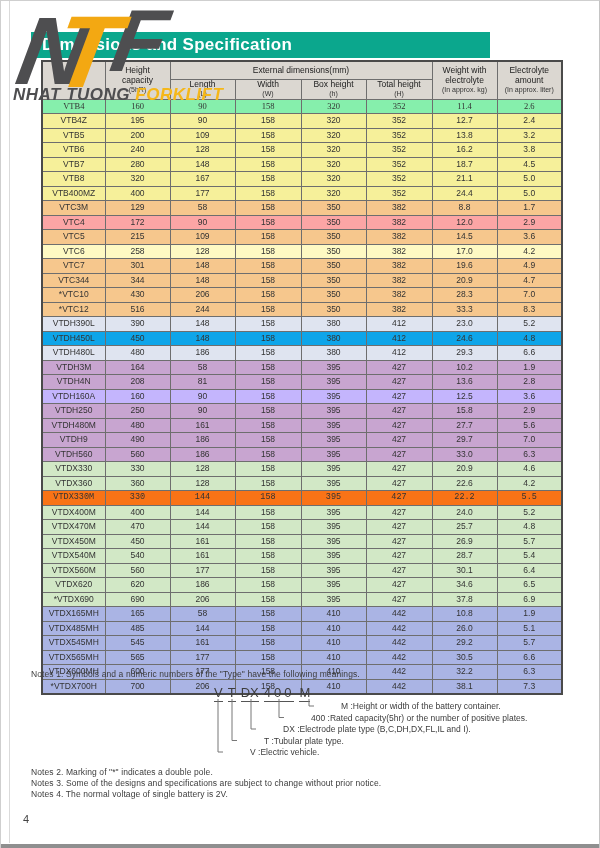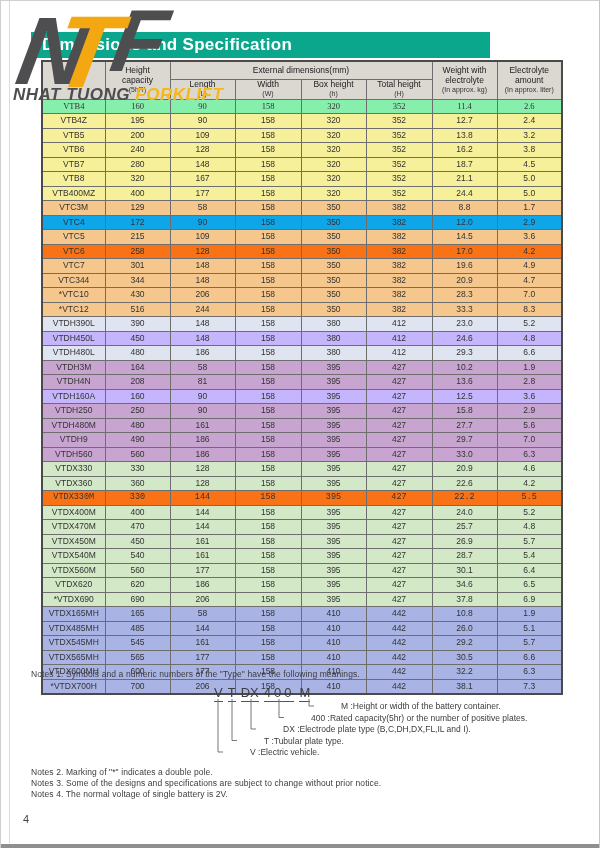--- a/index.html
+++ b/index.html
@@ -196,41 +196,41 @@
         <tr style="background-color: rgb(246, 199, 141);">
           <td>VTC3M</td>
           <td>129</td>
           <td>58</td>
           <td>158</td>
           <td>350</td>
           <td>382</td>
           <td>8.8</td>
           <td>1.7</td>
         </tr>
-        <tr style="background-color: #0ea5e9;">
+        <tr style="background-color: #fca5a5;">
           <td>VTC4</td>
           <td>172</td>
           <td>90</td>
           <td>158</td>
           <td>350</td>
           <td>382</td>
           <td>12.0</td>
           <td>2.9</td>
         </tr>
         <tr style="background-color: rgb(246, 199, 141);">
           <td>VTC5</td>
           <td>215</td>
           <td>109</td>
           <td>158</td>
           <td>350</td>
           <td>382</td>
           <td>14.5</td>
           <td>3.6</td>
         </tr>
-        <tr style="background-color: #f97316;">
+        <tr style="background-color: #fef9c3;">
           <td>VTC6</td>
           <td>258</td>
           <td>128</td>
           <td>158</td>
           <td>350</td>
           <td>382</td>
           <td>17.0</td>
           <td>4.2</td>
         </tr>
         <tr style="background-color: rgb(246, 199, 141);">
@@ -276,21 +276,21 @@
         <tr style="background-color: rgb(223, 228, 240);">
           <td>VTDH390L</td>
           <td>390</td>
           <td>148</td>
           <td>158</td>
           <td>380</td>
           <td>412</td>
           <td>23.0</td>
           <td>5.2</td>
         </tr>
-        <tr style="background-color: #c4b5fd;">
+        <tr style="background-color: #0ea5e9;">
           <td>VTDH450L</td>
           <td>450</td>
           <td>148</td>
           <td>158</td>
           <td>380</td>
           <td>412</td>
           <td>24.6</td>
           <td>4.8</td>
         </tr>
         <tr style="background-color: rgb(223, 228, 240);">

